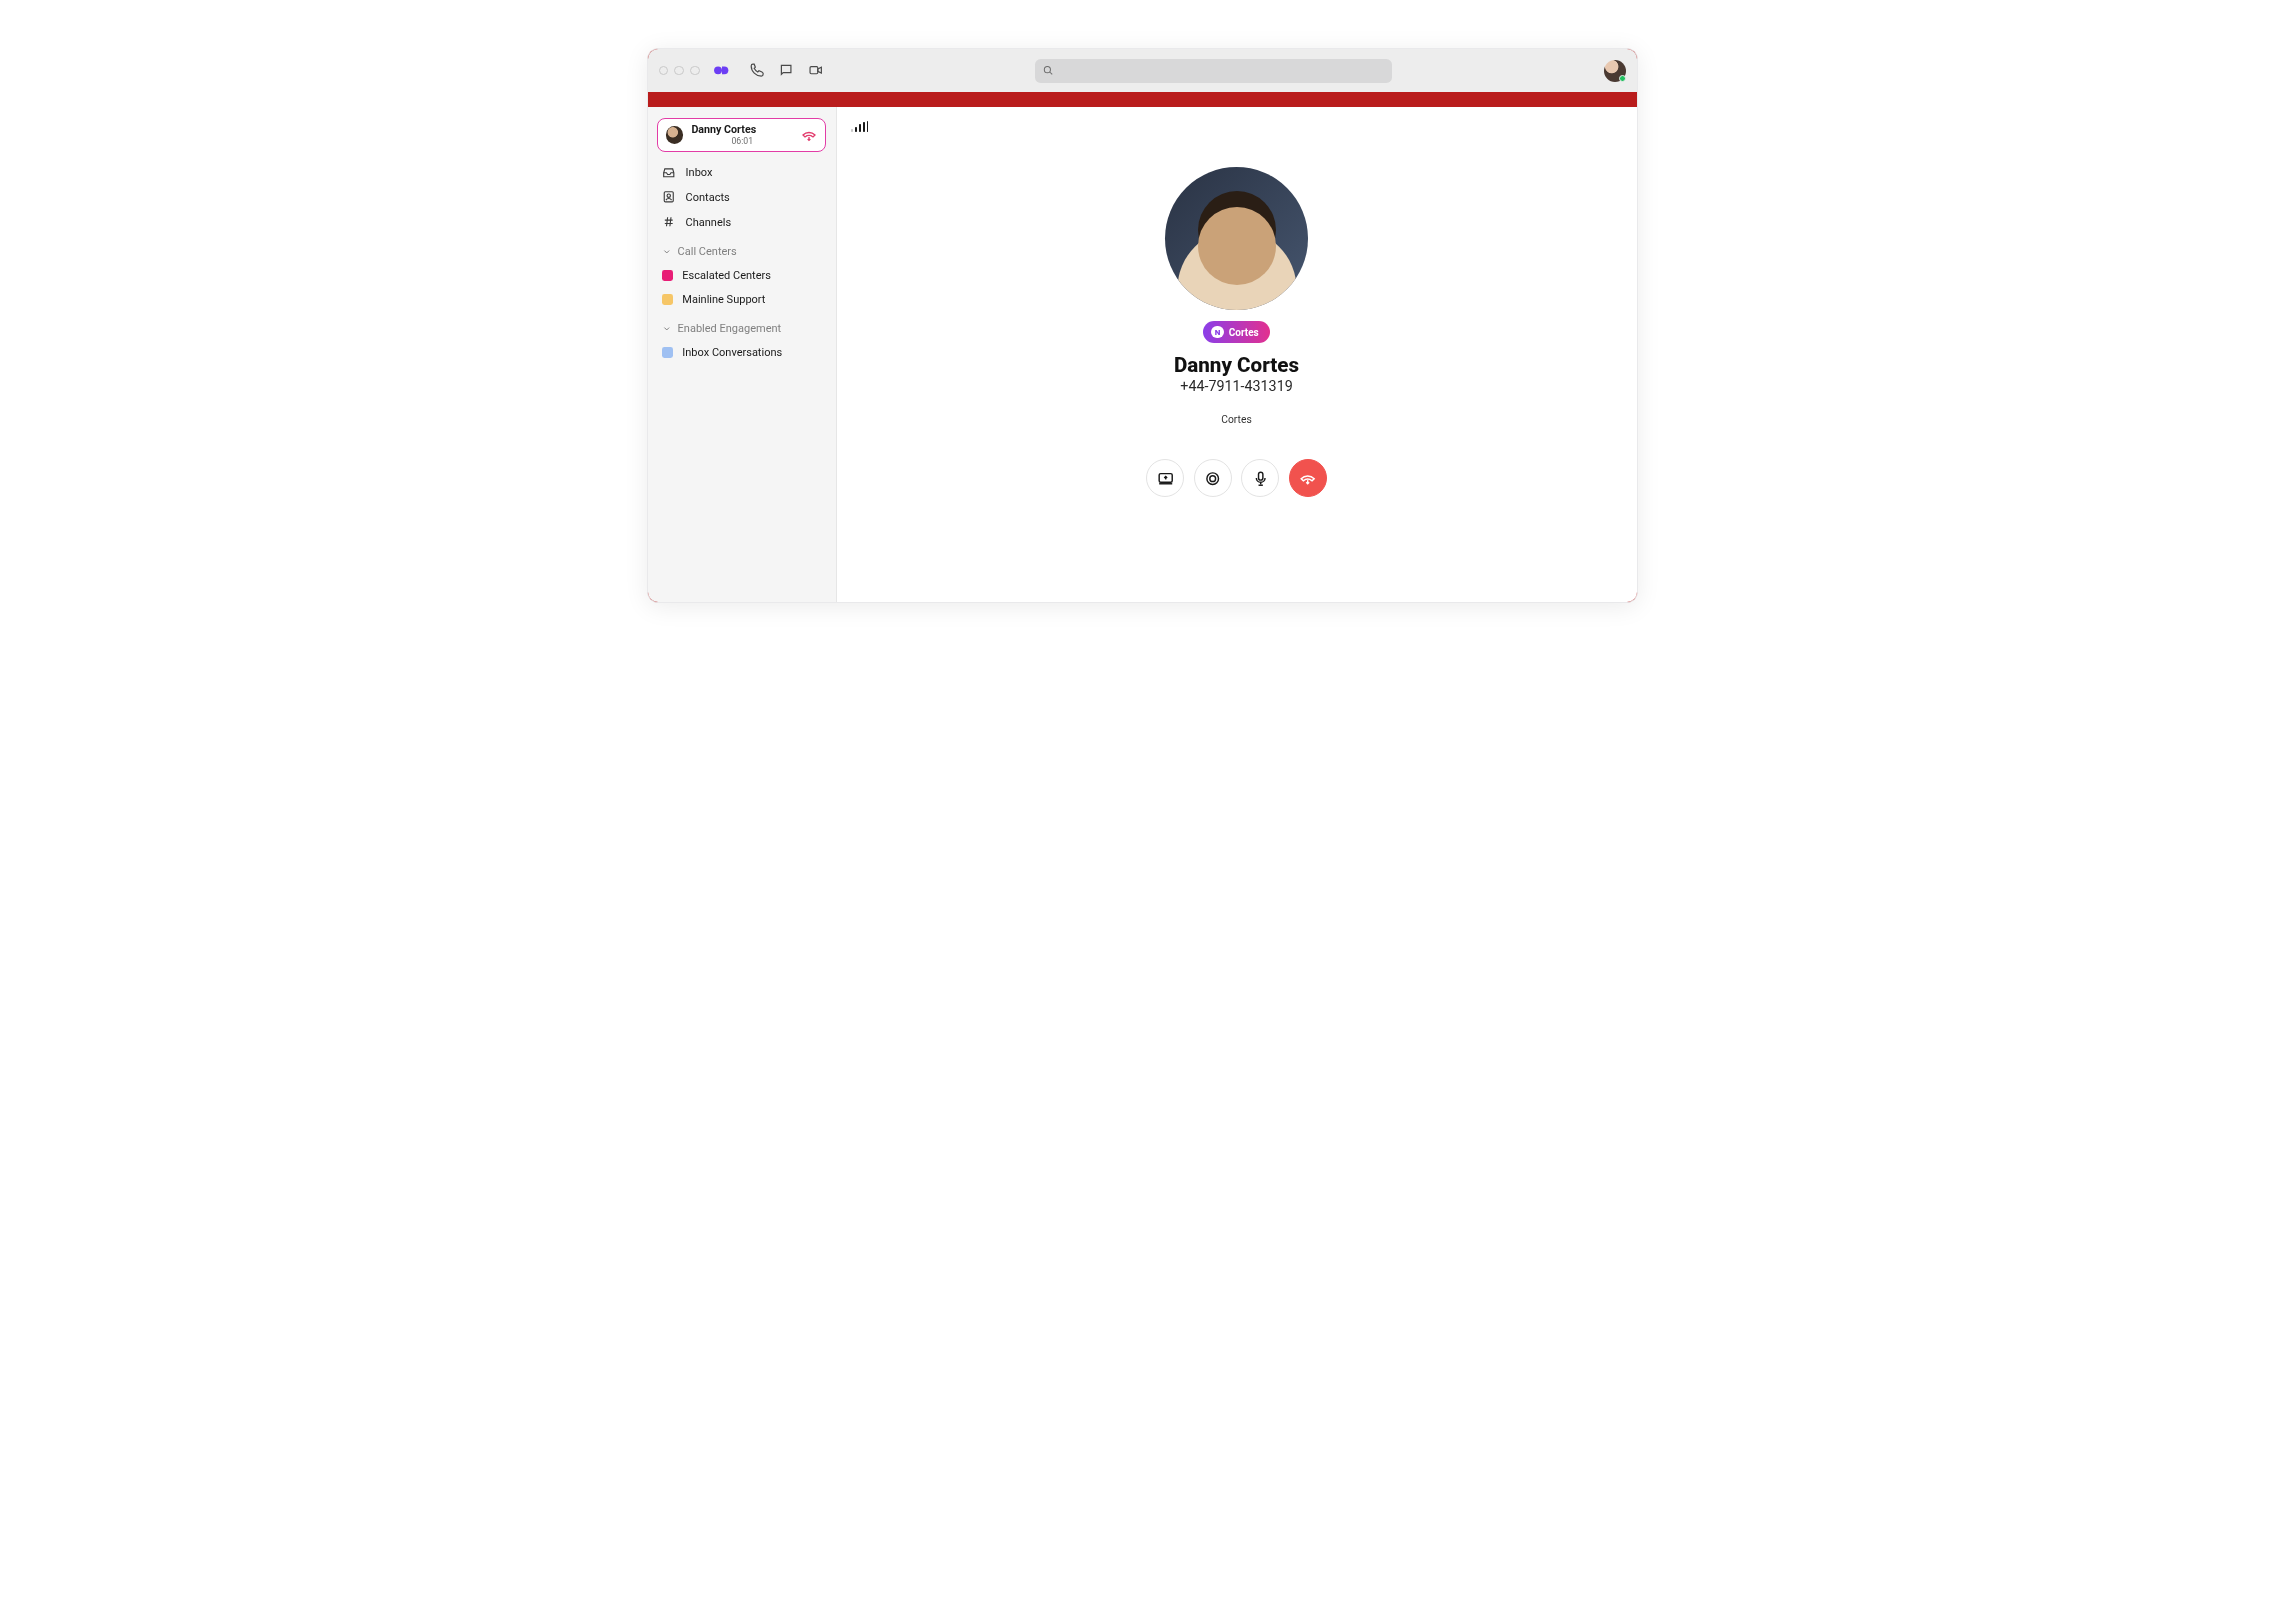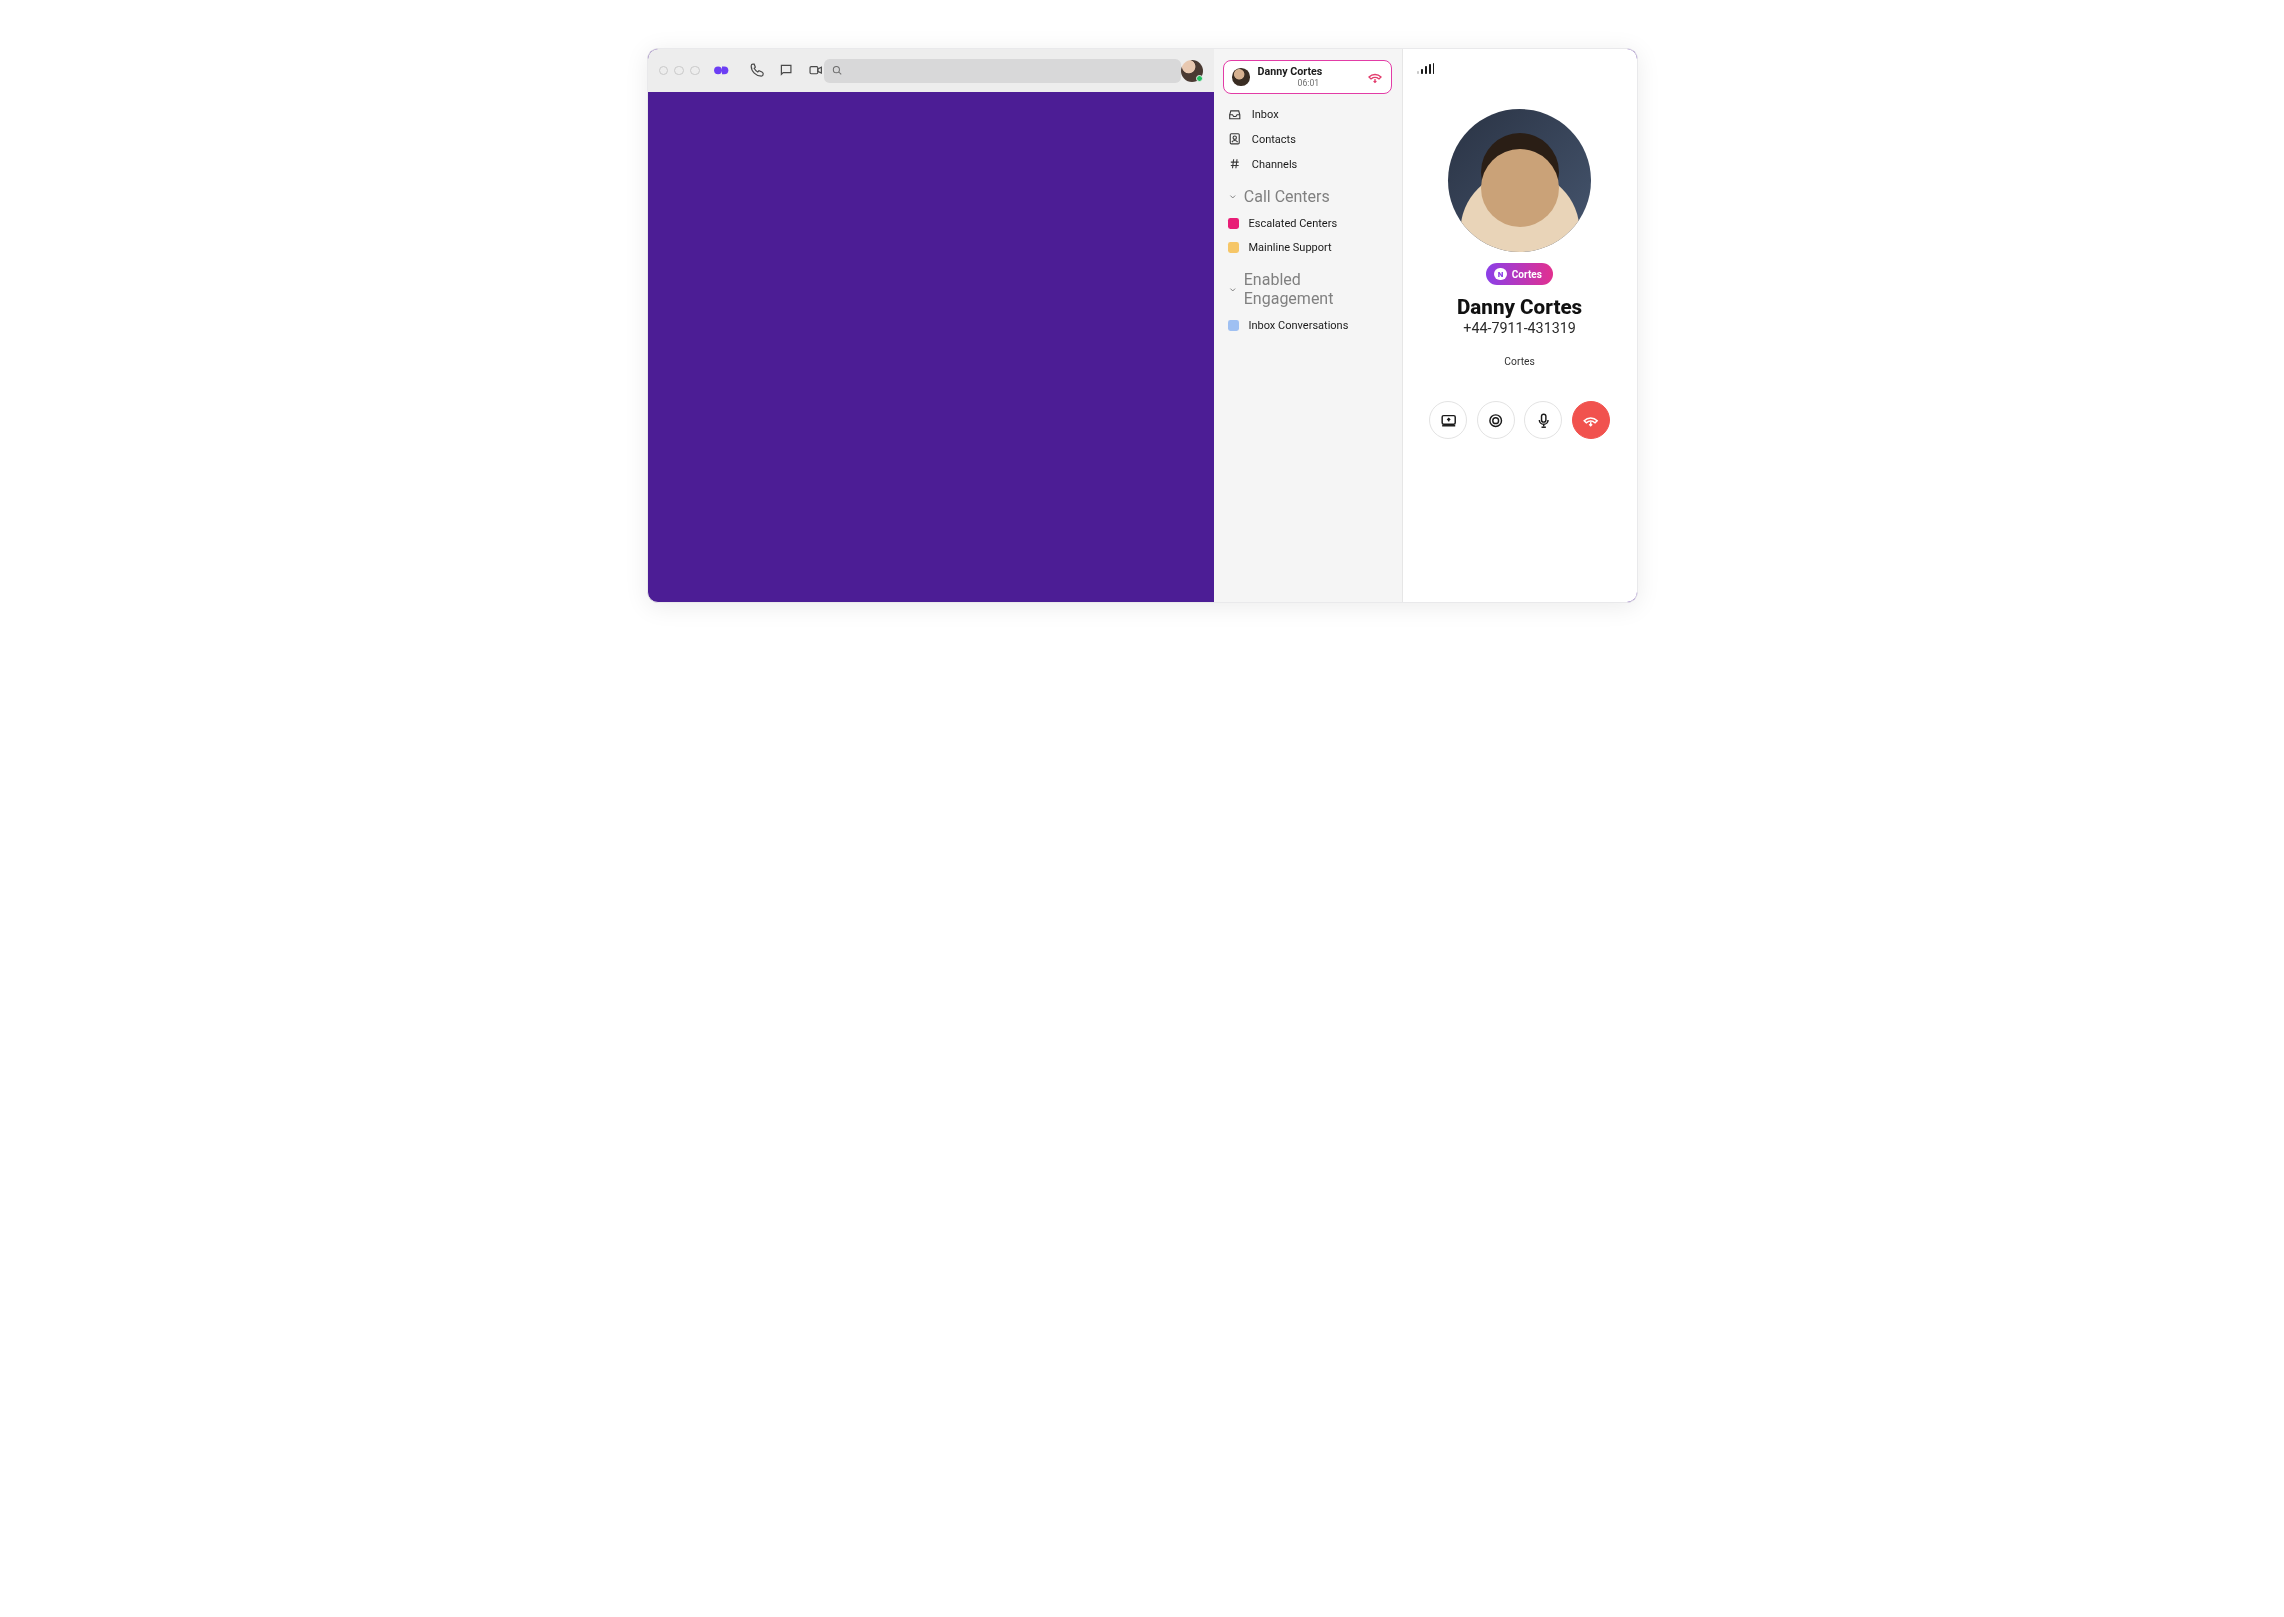--- a/index.html
+++ b/index.html
@@ -1,25 +1,27 @@
 <!DOCTYPE html>
 <html style="font-size:12.7px"><head>
 <meta charset="utf-8">
 <style>
   * { box-sizing: border-box; margin: 0; padding: 0; font-family: -apple-system, BlinkMacSystemFont, "Segoe UI", Roboto, Helvetica, Arial, sans-serif; }
   body { background: #fff; display: flex; align-items: flex-start; justify-content: center; padding: 48px 16px; }
   .window {
     width: 991px;
     height: 555px;
-    background: #4c1d95;
+    background: #b91c1c;
     border-radius: 11px;
     box-shadow: 0 3.2px 24px rgba(0,0,0,0.08);
     overflow: hidden;
     display: flex;
+    flex-direction: column;
     border: 0.8px solid #e9e9eb;
+    gap: 15px;
   }
   .titlebar {
     height: 43px;
     background: #ededed;
     display: flex;
     align-items: center;
     padding: 0 11px;
   }
   .traffic-lights { display: flex; gap: 6.3px; margin-right: 14.3px; }
   .traffic-lights span {
@@ -72,21 +74,21 @@
   .call-card .ring-icon { color: #e23c6d; }
 
   .nav-item {
     display: flex; align-items: flex-end; gap: 9.5px;
     padding: 5.6px 14.3px; font-size: 11px; color: #1a1a1a; cursor: pointer;
   }
   .nav-item .icon { width: 14.3px; color: #3a3a3a; display:flex; justify-content:center;}
 
   .section-head {
     display: flex; align-items: center; gap: 6.3px;
-    padding: 11px 14.3px 4.8px 14.3px; font-size: 16px; color: #808080;
+    padding: 11px 14.3px 4.8px 14.3px; font-size: 11px; color: #808080;
     cursor: pointer;
   }
   .section-head .chev { color: #808080; }
   .list-item {
     display: flex; align-items: center; gap: 9.5px;
     padding: 5.6px 14.3px 5.6px 14.3px; font-size: 11px; color: #1a1a1a; cursor: pointer;
   }
   .sq { width: 11px; height: 11px; border-radius: 2.4px; flex-shrink:0;}
 
   .main {

